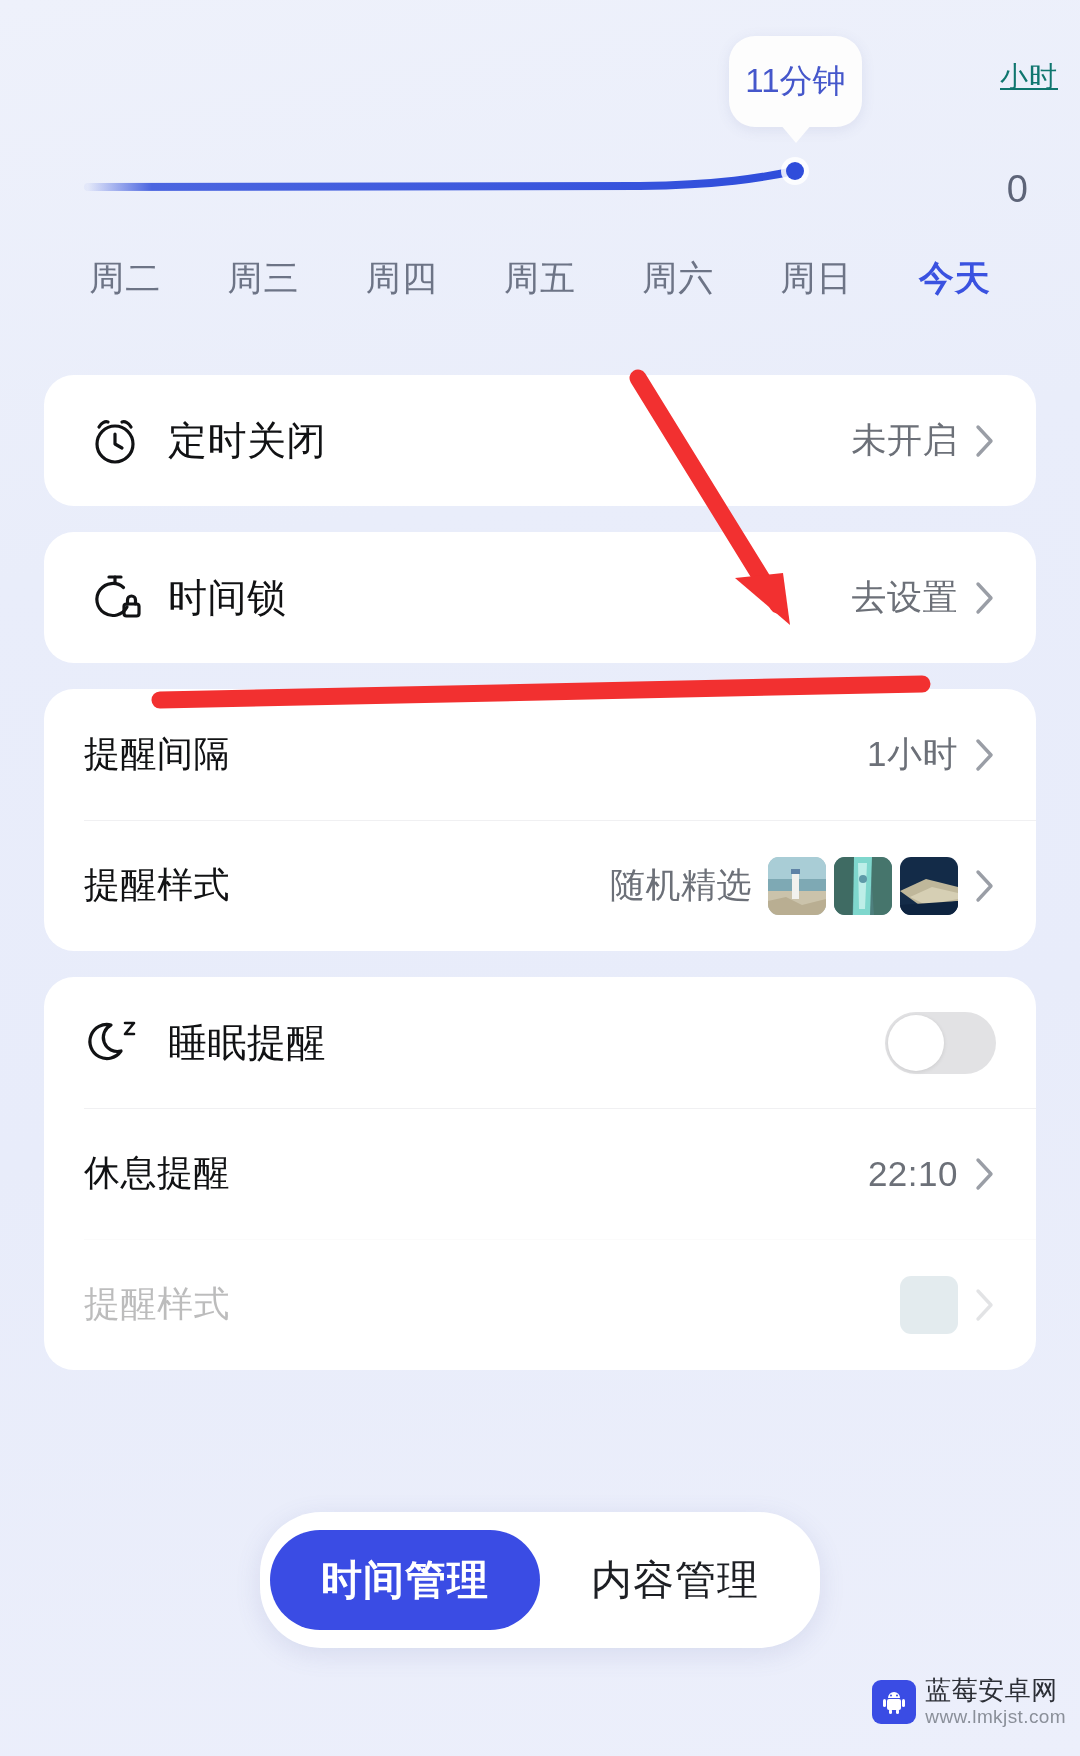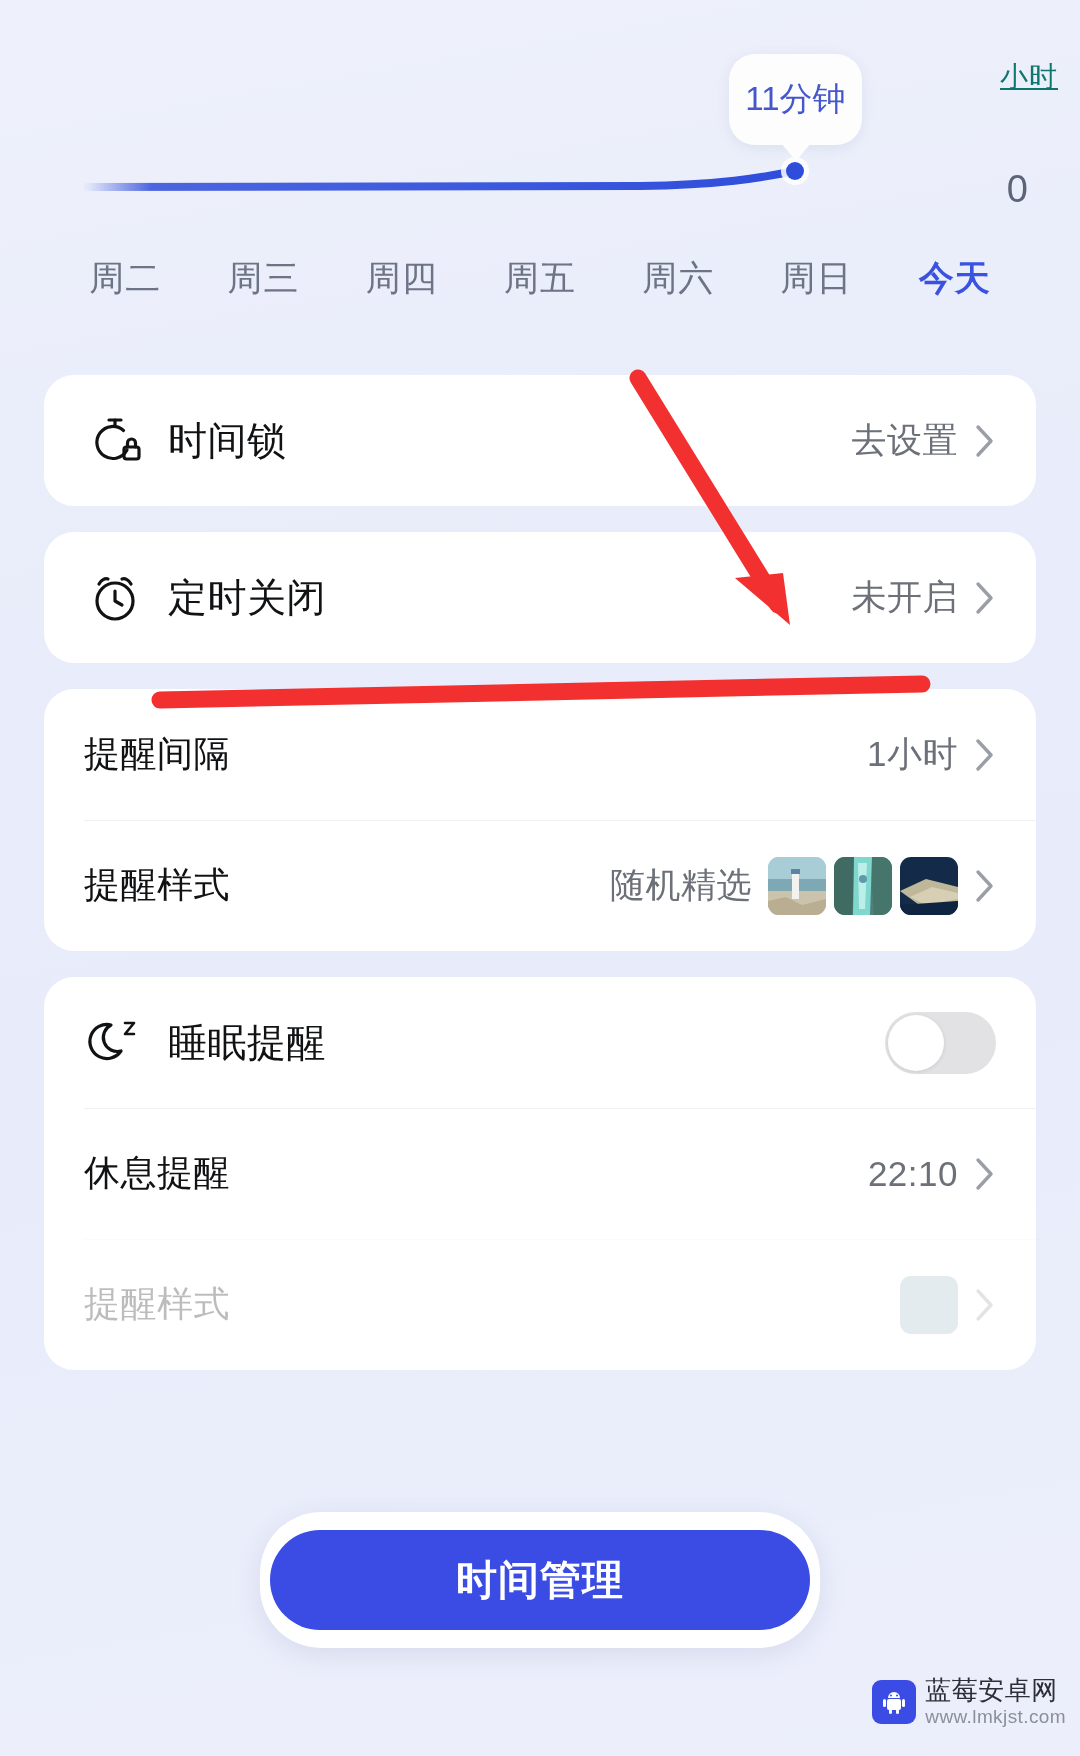--- a/index.html
+++ b/index.html
@@ -30,21 +30,21 @@
     text-decoration: underline;
   }
   .y-zero-label {
     position: absolute;
     right: 52px; top: 168px;
     font-size: 38px;
     color: #5d6478;
   }
   .tooltip {
     position: absolute;
-    left: 729px; top: 54px;
+    left: 729px; top: 36px;
     width: 133px; height: 91px;
     background: #fdfdfd;
     border-radius: 26px;
     box-shadow: 0 3px 14px rgba(80,90,150,0.10);
     display: flex; align-items: center; justify-content: center;
     z-index: 4;
   }
   .tooltip span {
     font-size: 33px;
     color: #4557cb;
@@ -256,51 +256,51 @@
   <div class="day">周日</div>
   <div class="day active">今天</div>
 </div>
 
 <div class="cards">
 
   <div class="card">
     <div class="row">
       <div class="row-icon">
         <svg width="56" height="56" viewBox="0 0 56 56" fill="none" stroke="#111214" stroke-width="3.2" stroke-linecap="round" stroke-linejoin="round">
+          <circle cx="28" cy="31" r="18"></circle>
+          <path d="M28 21 L28 31 L35 35"></path>
+          <path d="M12 14 C14 10, 18 8, 21 9"></path>
+          <path d="M44 14 C42 10, 38 8, 35 9"></path>
+        </svg>
+      </div>
+      <div class="row-label">定时关闭</div>
+      <div class="row-spacer"></div>
+      <div class="row-value">未开启</div>
+      <div class="chev">
+        <svg width="20" height="34" viewBox="0 0 20 34" fill="none" stroke="#9a9ea6" stroke-width="3.4" stroke-linecap="round" stroke-linejoin="round">
+            <path d="M3 3 L16 17 L3 31"></path>
+          </svg>
+      </div>
+    </div>
+  </div>
+
+  <div class="card">
+    <div class="row">
+      <div class="row-icon">
+        <svg width="56" height="56" viewBox="0 0 56 56" fill="none" stroke="#111214" stroke-width="3.2" stroke-linecap="round" stroke-linejoin="round">
           <path d="M22 7 L34 7"></path>
           <path d="M28 7 L28 13"></path>
           <path d="M40 37 A16 16 0 1 1 36.5 17.5"></path>
           <rect x="37" y="34" width="15" height="12" rx="2.5"></rect>
           <path d="M40.5 34 v-4 a4 4 0 0 1 8 0 v4"></path>
         </svg>
       </div>
       <div class="row-label">时间锁</div>
       <div class="row-spacer"></div>
       <div class="row-value">去设置</div>
-      <div class="chev">
-        <svg width="20" height="34" viewBox="0 0 20 34" fill="none" stroke="#9a9ea6" stroke-width="3.4" stroke-linecap="round" stroke-linejoin="round">
-            <path d="M3 3 L16 17 L3 31"></path>
-          </svg>
-      </div>
-    </div>
-  </div>
-
-  <div class="card">
-    <div class="row">
-      <div class="row-icon">
-        <svg width="56" height="56" viewBox="0 0 56 56" fill="none" stroke="#111214" stroke-width="3.2" stroke-linecap="round" stroke-linejoin="round">
-          <circle cx="28" cy="31" r="18"></circle>
-          <path d="M28 21 L28 31 L35 35"></path>
-          <path d="M12 14 C14 10, 18 8, 21 9"></path>
-          <path d="M44 14 C42 10, 38 8, 35 9"></path>
-        </svg>
-      </div>
-      <div class="row-label">定时关闭</div>
-      <div class="row-spacer"></div>
-      <div class="row-value">未开启</div>
       <div class="chev">
         <svg width="20" height="34" viewBox="0 0 20 34" fill="none" stroke="#9a9ea6" stroke-width="3.4" stroke-linecap="round" stroke-linejoin="round">
             <path d="M3 3 L16 17 L3 31"></path>
           </svg>
       </div>
     </div>
   </div>
 
   <div class="card">
 
@@ -405,20 +405,21 @@
 </div>
 
 <svg class="annot" viewBox="0 0 1080 1756">
   <path d="M 638 378 L 778 605" stroke="#f23030" stroke-width="17" stroke-linecap="round" fill="none"></path>
   <path d="M 790 625 L 735 578 L 783 573 Z" fill="#f23030"></path>
   <path d="M 160 700 L 922 684" stroke="#f23030" stroke-width="17" stroke-linecap="round" fill="none"></path>
 </svg>
 
 <div class="tabbar">
   <div class="tab active">时间管理</div>
+  <div class="tab">内容管理</div>
 </div>
 
 <div class="watermark">
   <div class="wm-logo">
     <svg width="28" height="28" viewBox="0 0 28 28" fill="#ffffff">
       <rect x="7" y="11" width="14" height="11" rx="2"></rect>
       <rect x="3" y="11" width="3" height="8" rx="1.5"></rect>
       <rect x="22" y="11" width="3" height="8" rx="1.5"></rect>
       <path d="M8 10 a6 6 0 0 1 12 0 z"></path>
       <circle cx="11" cy="7.5" r="1" fill="#3a4ce4"></circle>

